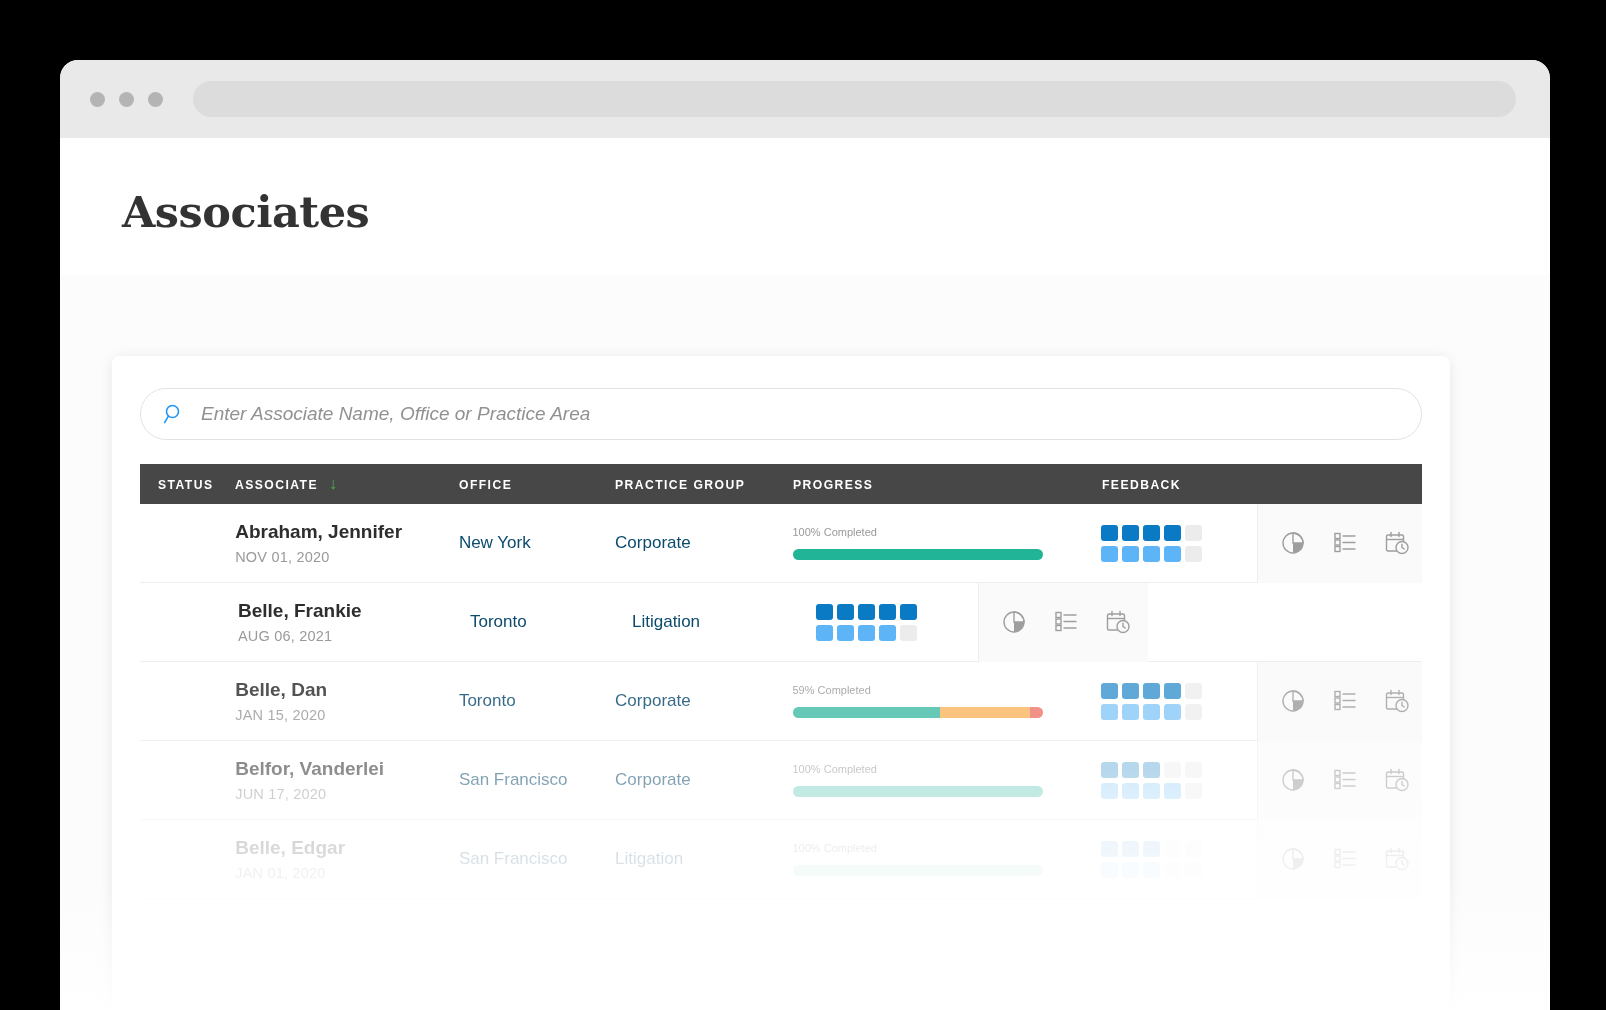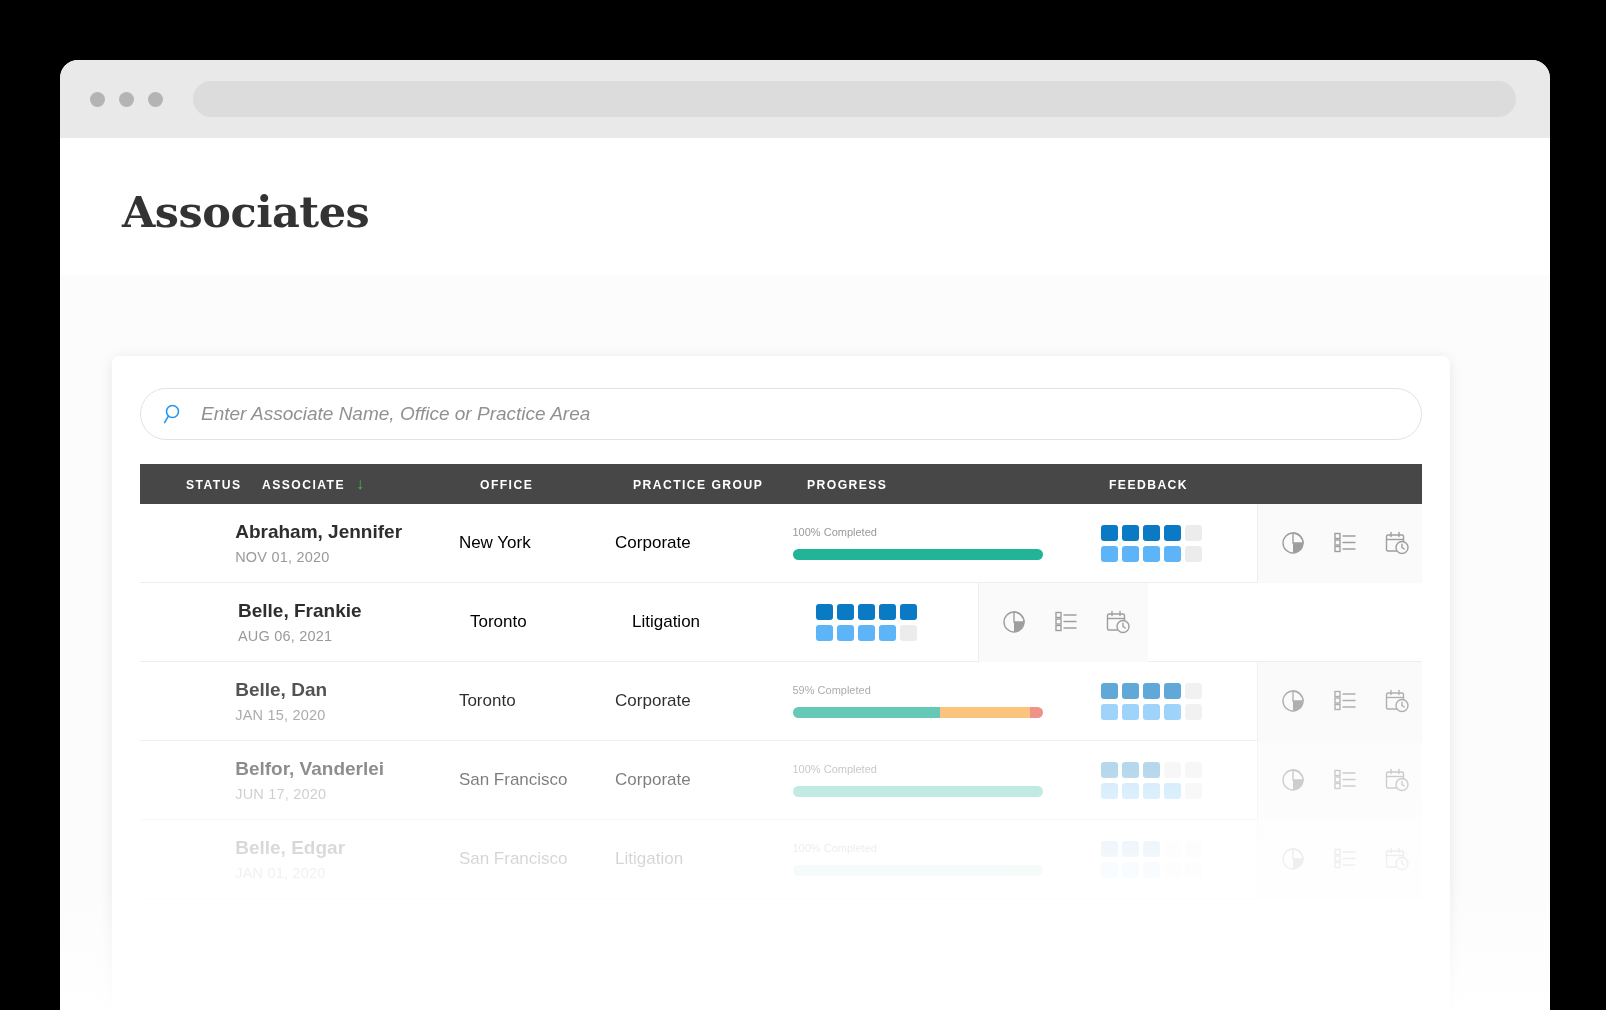--- a/index.html
+++ b/index.html
@@ -119,21 +119,20 @@
 
   
   .table { margin-top: 24px; }
 
   .thead {
     background: #474747;
     height: 40px;
     display: flex;
     align-items: center;
     color: #ffffff;
-    padding-left: 28px;
   }
   .th {
     font-size: 13.5px;
     font-weight: bold;
     letter-spacing: 1.6px;
     text-transform: uppercase;
     font-family: "Liberation Sans", sans-serif;
     display: flex;
     align-items: center;
     transform: scaleX(0.9);
@@ -172,21 +171,21 @@
   .status-pill {
     width: 36px; height: 11px; border-radius: 6px;
     background: #56a85c;
     margin-left: 22px;
   }
 
   .name-cell { line-height: 1.15; }
   .assoc-name { font-size: 19px; font-weight: bold; color: #2e2e2e; }
   .assoc-date { font-size: 14.5px; color: #9a9a9a; margin-top: 6px; letter-spacing: 0.2px; }
 
-  .cell-text { font-size: 17px; color: #000000; }
+  .cell-text { font-size: 17px; color: #0c4a6e; }
 
   .progress-label { font-size: 11px; color: #999999; margin-bottom: 11px; }
   .progress-track {
     width: 250px; height: 11px; border-radius: 6px; background: #f0f0f0;
     display: flex; overflow: hidden;
   }
   .seg { height: 11px; }
 
   
   .fb-grid { display: flex; flex-direction: column; gap: 5px; }

